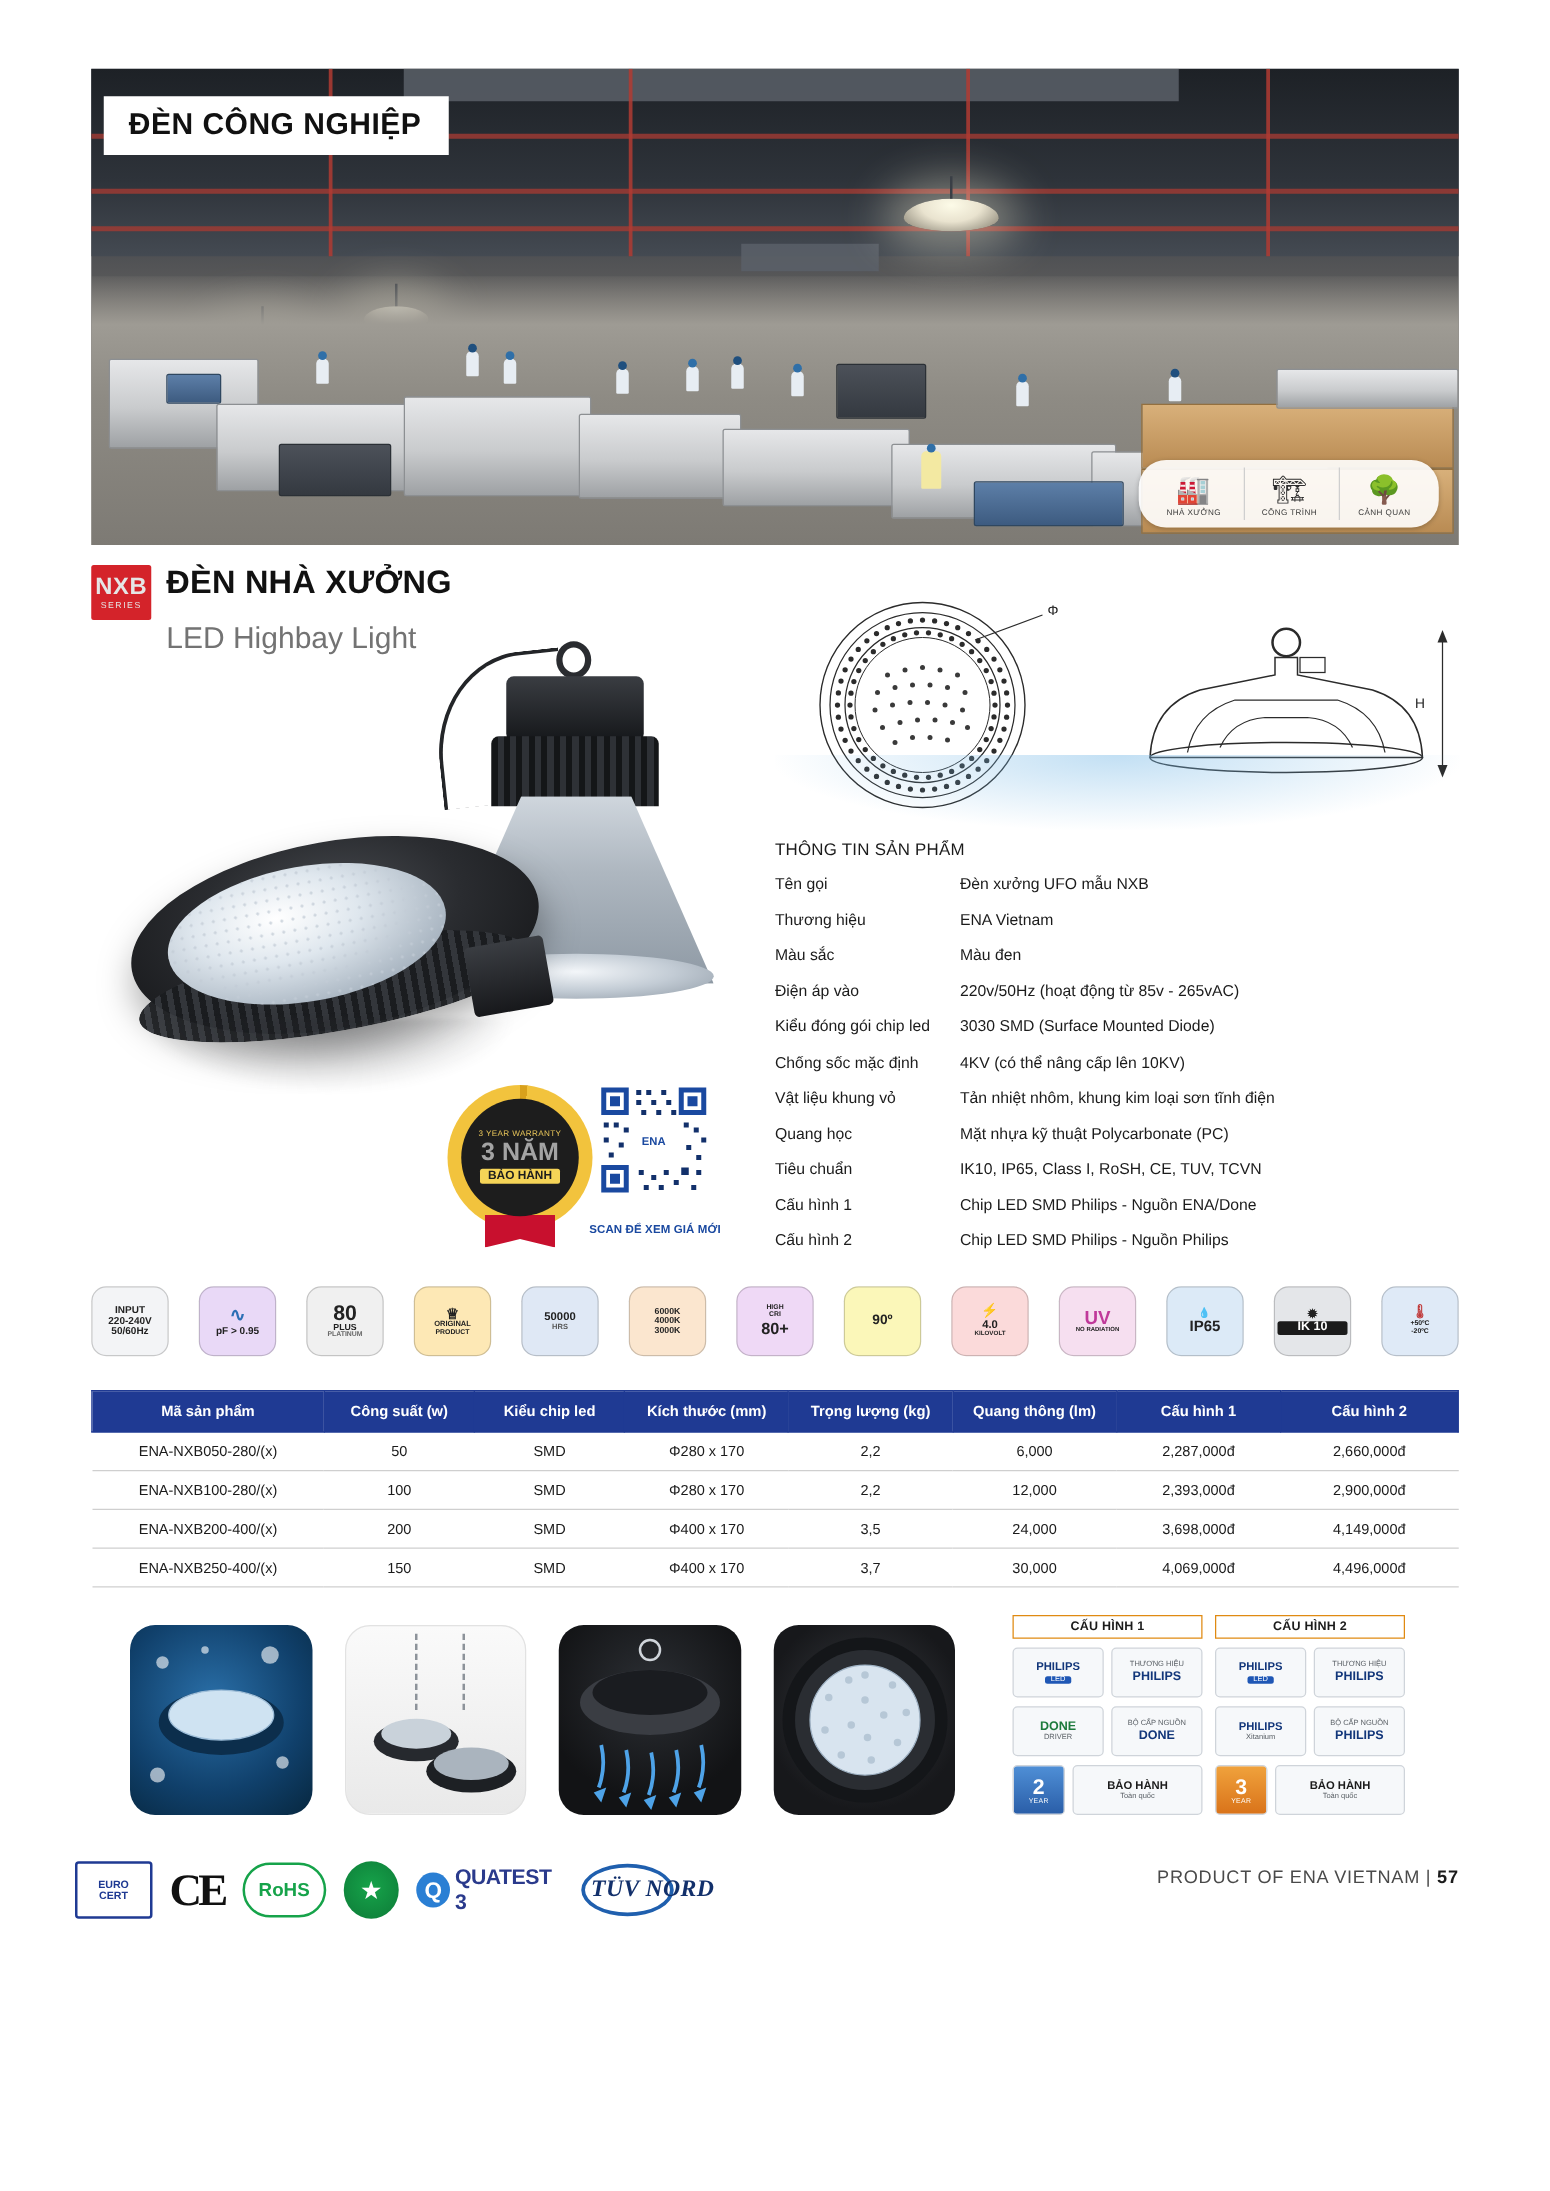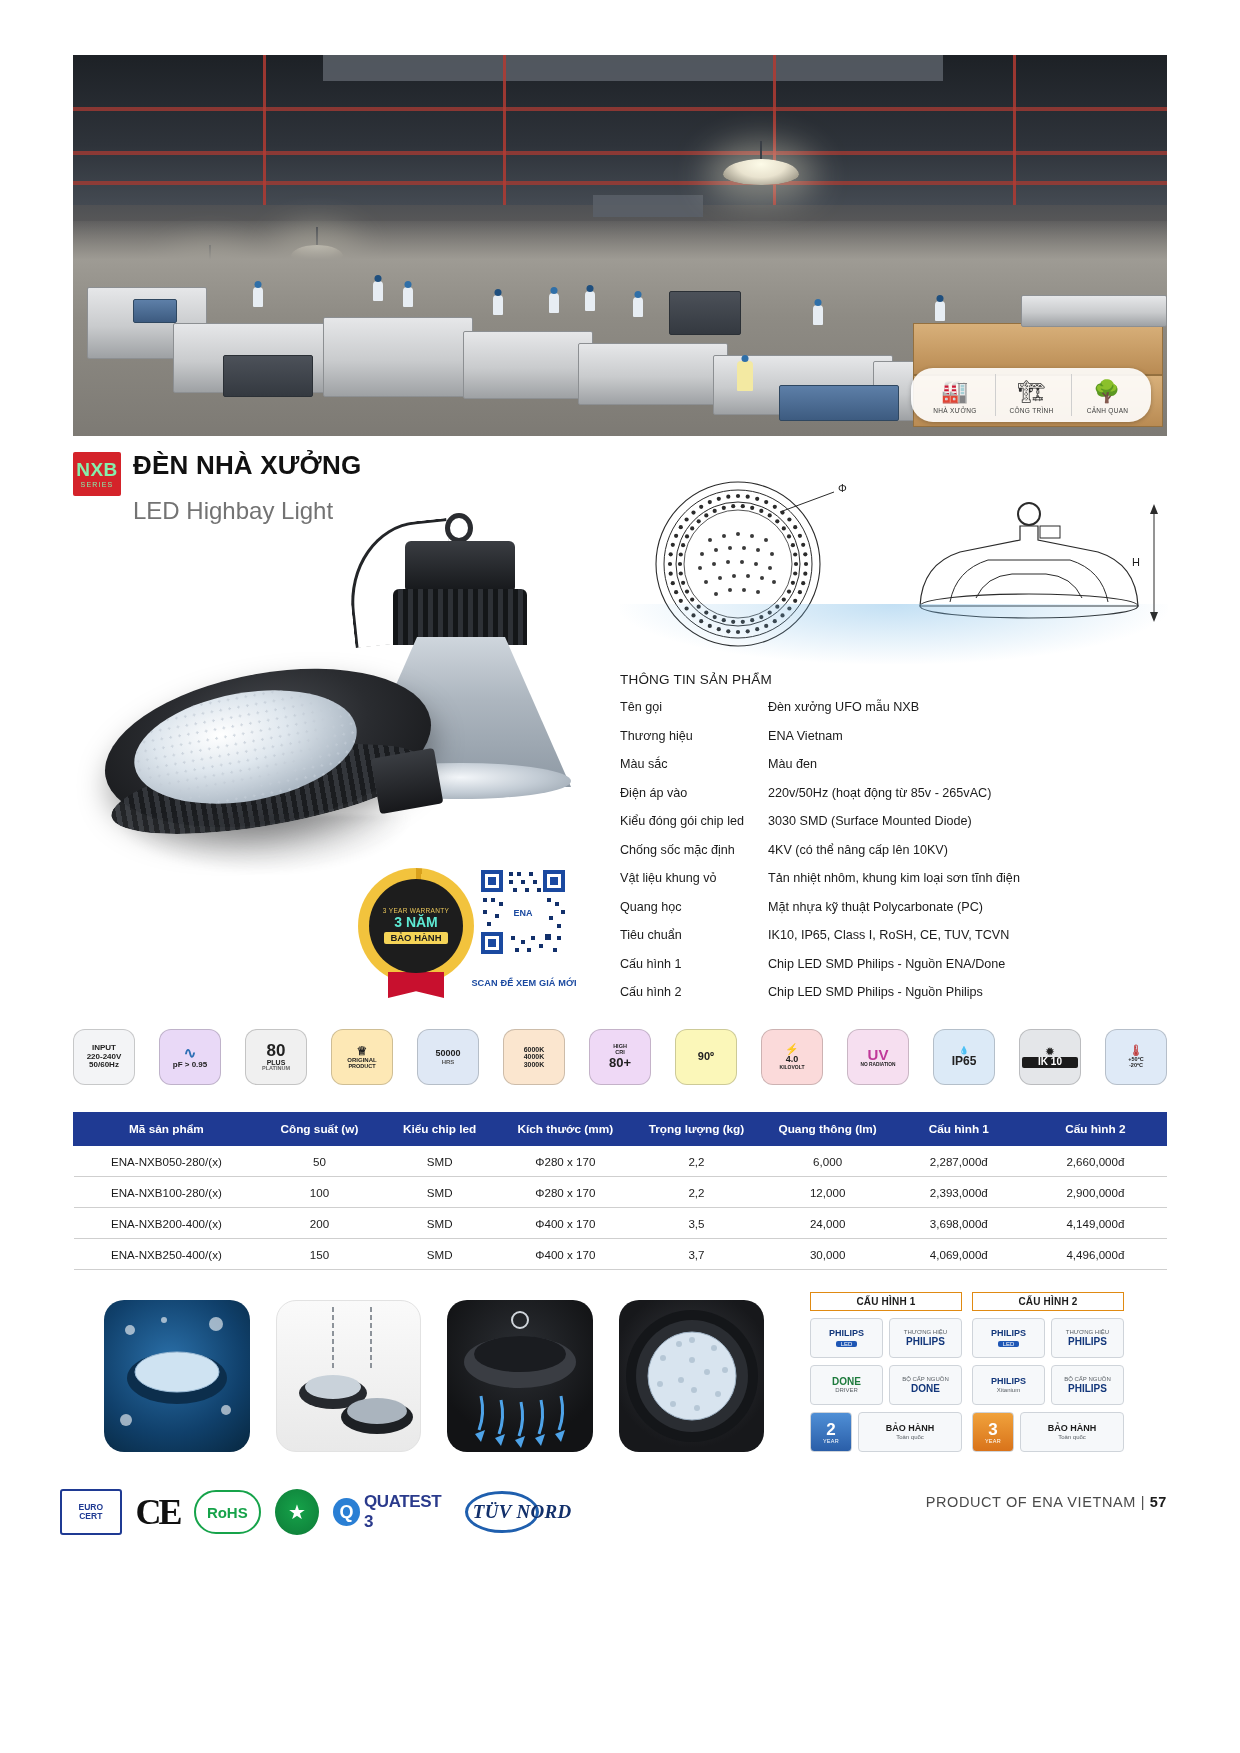--- a/index.html
+++ b/index.html
@@ -79,21 +79,21 @@
   .hero-icon .glyph {
     height:30px; display:flex; align-items:center; justify-content:center;
     font-size:22px; color:#2d2d2d; line-height:1;
   }
   .hero-icon .cap { font-size:6.5px; letter-spacing:.3px; color:#3b3b3b; }
   .hero-icon + .hero-icon { border-left:1px solid #cfcfcf; }
 
   
   .series-wrap { position:absolute; left:73px; top:452px; display:flex; align-items:flex-start; }
   .series-badge {
-    width:48px; height:44px; background:#d4232a; color:#86efac; border-radius:2px;
+    width:48px; height:44px; background:#d4232a; color:#e5e5e5; border-radius:2px;
     display:flex; flex-direction:column; align-items:center; justify-content:center;
     line-height:1;
   }
   .series-badge .s1 { font-size:19px; font-weight:bold; letter-spacing:.5px; }
   .series-badge .s2 { font-size:7px; letter-spacing:1.2px; margin-top:2px; }
   .series-titles { margin-left:12px; }
   .series-title { font-size:26px; font-weight:bold; color:#111; letter-spacing:.2px; line-height:1.05; }
   .series-sub { font-size:24px; color:#737373; margin-top:18px; }
 
   
@@ -186,21 +186,21 @@
   .seal-burst {
     position:absolute; left:0; top:0; width:116px; height:116px; border-radius:50%;
     background:conic-gradient(#d9a11c 0 6deg, #f2c33d 6deg 12deg);
   }
   .seal-inner {
     position:absolute; left:11px; top:11px; width:94px; height:94px; border-radius:50%;
     background:#1d1d1d; color:#f4cf53; display:flex; flex-direction:column;
     align-items:center; justify-content:center; text-align:center; line-height:1.05;
   }
   .seal-top { font-size:6.5px; letter-spacing:.3px; color:#e8c committee; }
-  .seal-n { font-size:14px; font-weight:bold; color:#5eead4; }
+  .seal-n { font-size:20px; font-weight:bold; color:#a3a3a3; }
   .seal-b { font-size:9.5px; font-weight:bold; background:#f5d457; color:#1d1d1d; padding:1px 6px; margin-top:2px; border-radius:2px; }
   .seal-ribbon {
     position:absolute; left:30px; top:104px; width:56px; height:26px;
     background:#c8102e;
     clip-path:polygon(0 0, 100% 0, 100% 100%, 50% 74%, 0 100%);
   }
   .qr { position:absolute; left:477px; top:866px; width:92px; height:92px; }
   .qr-cap {
     position:absolute; left:460px; top:978px; width:128px; text-align:center;
     font-size:9.2px; font-weight:bold; color:#1a49a0; letter-spacing:.1px;
@@ -347,20 +347,21 @@
   <div class="worker b" style="left:300px; top:226px;"></div>
   <div class="worker" style="left:330px; top:232px;"></div>
   <div class="worker b" style="left:420px; top:240px;"></div>
   <div class="worker" style="left:476px; top:238px;"></div>
   <div class="worker b" style="left:512px; top:236px;"></div>
   <div class="worker" style="left:560px; top:242px;"></div>
   <div class="worker y" style="left:664px; top:306px; width:16px; height:30px;"></div>
   <div class="worker" style="left:740px; top:250px;"></div>
   <div class="worker b" style="left:862px; top:246px;"></div>
 
+  <div class="hero-badge">ĐÈN CÔNG NGHIỆP</div>
 
   <div class="hero-icons">
     <div class="hero-icon">
       <div class="glyph">🏭</div>
       <div class="cap">NHÀ XƯỞNG</div>
     </div>
     <div class="hero-icon">
       <div class="glyph">🏗</div>
       <div class="cap">CÔNG TRÌNH</div>
     </div>

